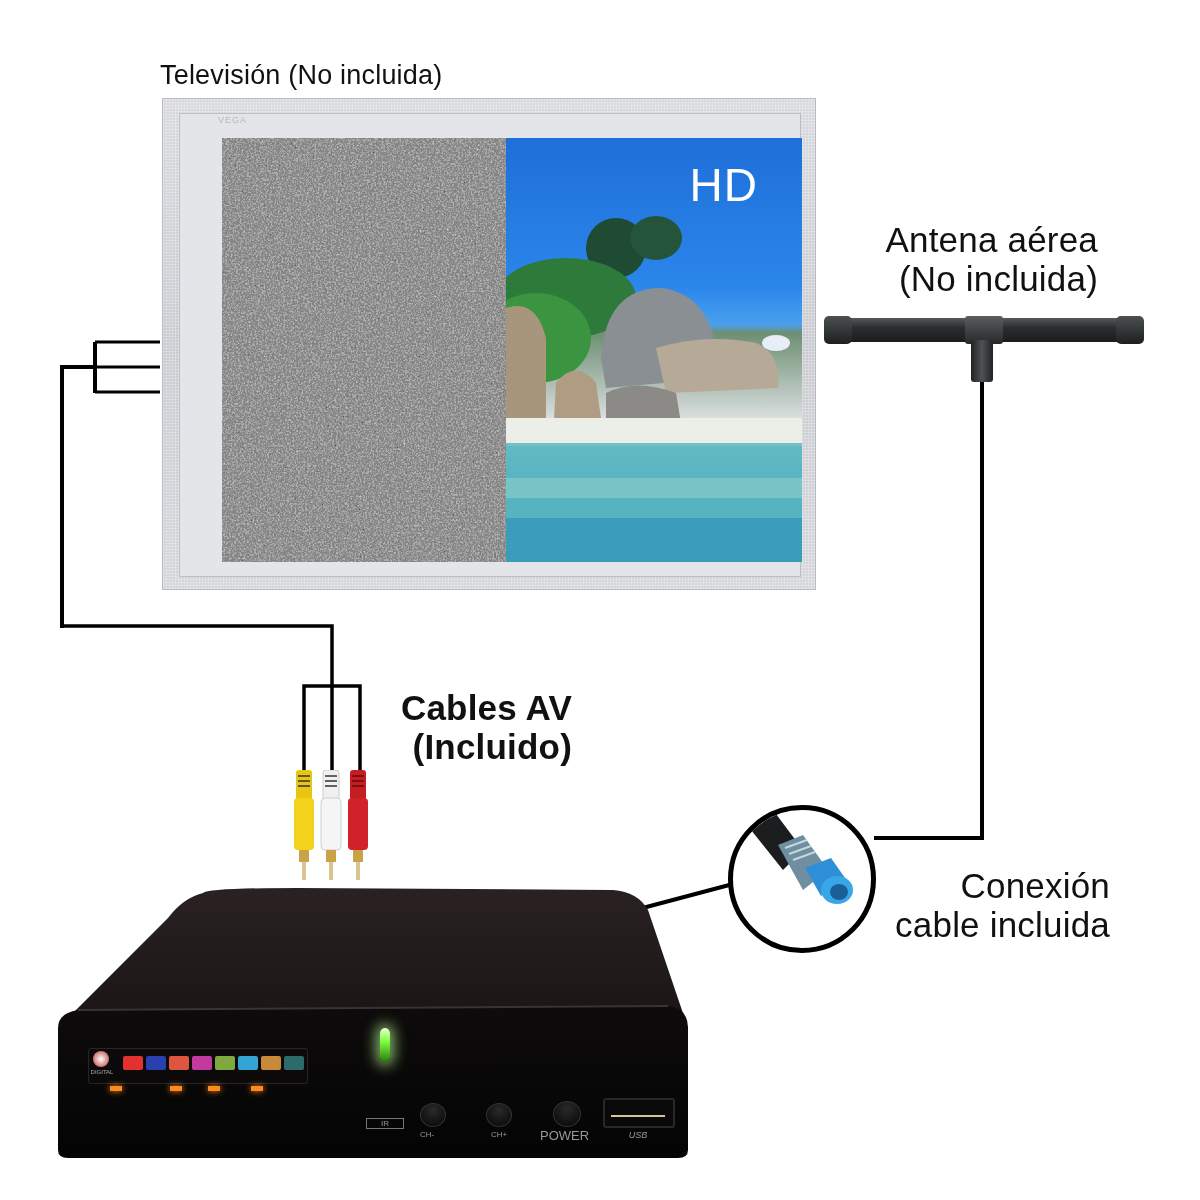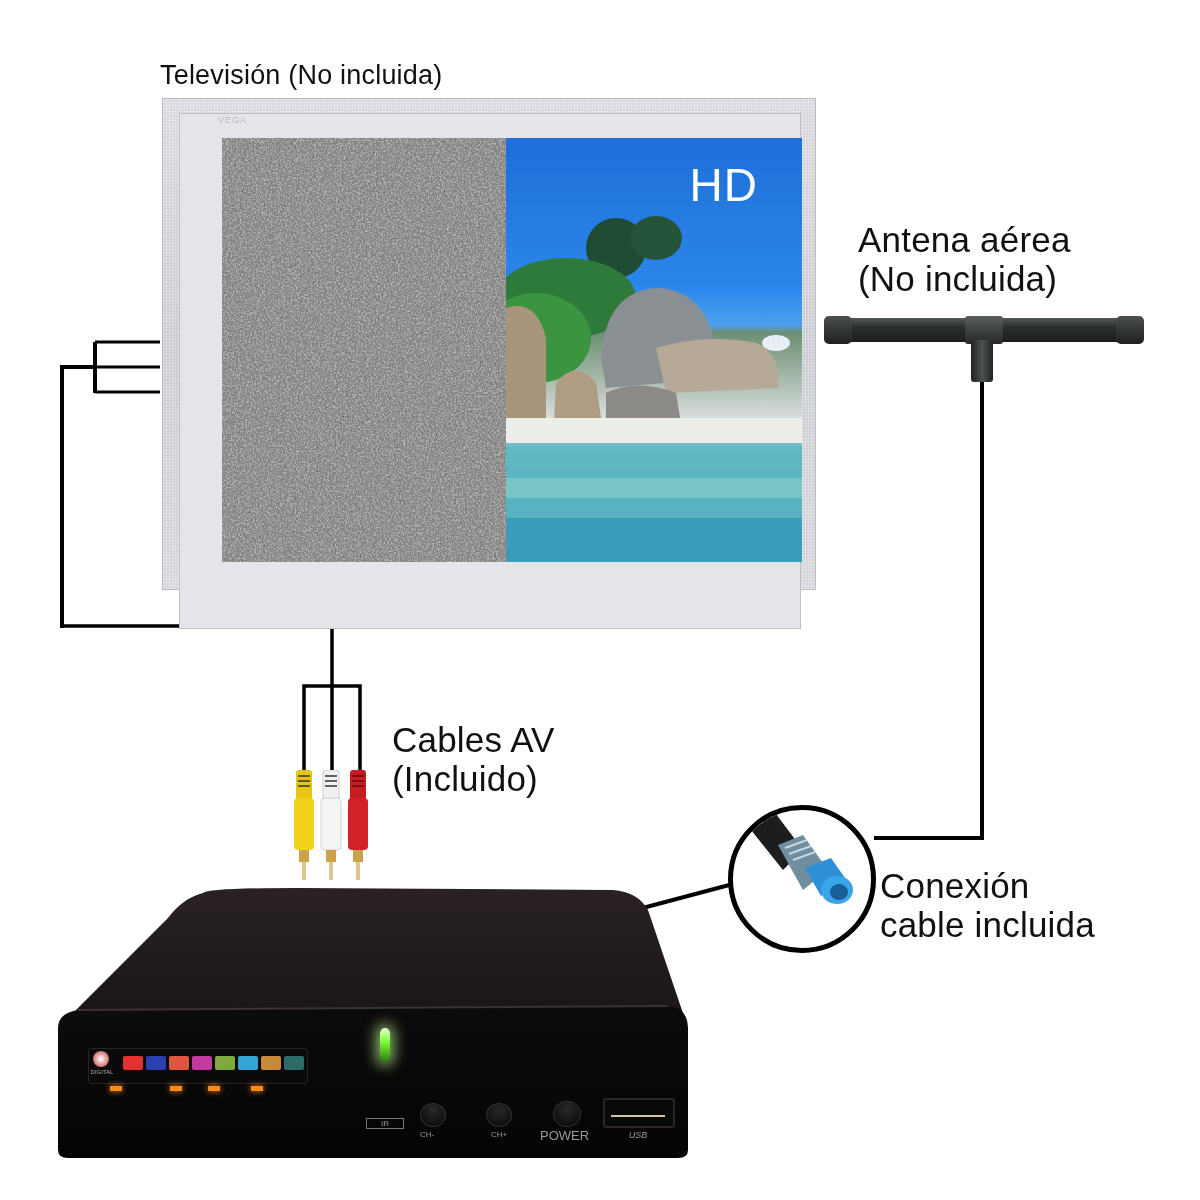--- a/index.html
+++ b/index.html
@@ -1,26 +1,26 @@
 <!DOCTYPE html>
 <html><head>
 <meta charset="utf-8">
 <style>
   html, body { margin:0; padding:0; background:#ffffff; }
   body { width:1200px; height:1200px; position:relative; overflow:hidden; font-family:"Liberation Sans", "DejaVu Sans", sans-serif; }
   .abs { position:absolute; }
-  .label { position:absolute; color:#111; font-family:"Liberation Sans", sans-serif; text-align:left; line-height:1.12; letter-spacing:0.2px; }
+  .label { position:absolute; color:#111; font-family:"Liberation Sans", sans-serif; text-align:right; line-height:1.12; letter-spacing:0.2px; }
   .label span { display:block; }
 
   
   #tv { left:162px; top:98px; width:654px; height:492px; background:linear-gradient(180deg,#d8d9de 0%,#c9cbd1 50%,#d4d6db 100%); border:1px solid #b8bac0; box-sizing:border-box; }
   #tv::before { content:""; position:absolute; left:0; top:0; right:0; bottom:0;
     background-image:repeating-linear-gradient(0deg, rgba(255,255,255,0.25) 0 1px, transparent 1px 3px),
                      repeating-linear-gradient(90deg, rgba(255,255,255,0.25) 0 1px, transparent 1px 3px); }
-  #tv-inner { position:absolute; left:16px; top:14px; width:622px; height:516px; background:#e4e5e8; border:1px solid #bdbfc4; box-sizing:border-box; }
+  #tv-inner { position:absolute; left:16px; top:14px; width:622px; height:464px; background:#e4e5e8; border:1px solid #bdbfc4; box-sizing:border-box; }
   #tv-brand { position:absolute; left:38px; top:1px; font-size:9px; color:#b6b8bc; letter-spacing:1px; }
   #screen-static { position:absolute; left:42px; top:24px; width:284px; height:424px; background:#777; overflow:hidden; }
   #screen-hd { position:absolute; left:326px; top:24px; width:296px; height:424px; overflow:hidden;
     background:linear-gradient(180deg,#1e6fd9 0%,#2b86ea 35%,#4aa0ee 44%,#6d8f72 46%,#d9dede 66%,#e8ebe7 70%,#7ec7c4 73%,#3fa6c0 82%,#3a9ab6 100%); }
   #hd-text { position:absolute; right:44px; top:20px; font-family:"Liberation Sans", sans-serif; font-weight:normal; font-size:46px; color:#fff; letter-spacing:1px; }
 
   
   #antenna-bar { left:828px; top:318px; width:312px; height:24px; border-radius:6px;
     background:linear-gradient(180deg,#55595a 0%,#2b2e2f 40%,#1a1c1d 100%); }
   .ant-cap { position:absolute; top:-2px; width:28px; height:28px; border-radius:5px; background:linear-gradient(180deg,#4c5051,#1d1f20); }
@@ -56,21 +56,21 @@
 
 <div class="label" style="left:160px;top:60px;font-size:27px;text-align:left;">
   <span>Televisión (No incluida)</span>
 </div>
 
 <div class="label" style="left:858px;top:220px;width:240px;font-size:35px;">
   <span>Antena aérea</span>
   <span>(No incluida)</span>
 </div>
 
-<div class="label" style="left:392px;top:720px;width:180px;font-size:35px;">
+<div class="label" style="left:392px;top:688px;width:180px;font-size:35px;font-weight:bold;">
   <span>Cables AV</span>
   <span>(Incluido)</span>
 </div>
 
 <div class="label" style="left:880px;top:866px;width:230px;font-size:35px;">
   <span>Conexión</span>
   <span>cable incluida</span>
 </div>
 
 <div id="tv" class="abs">

